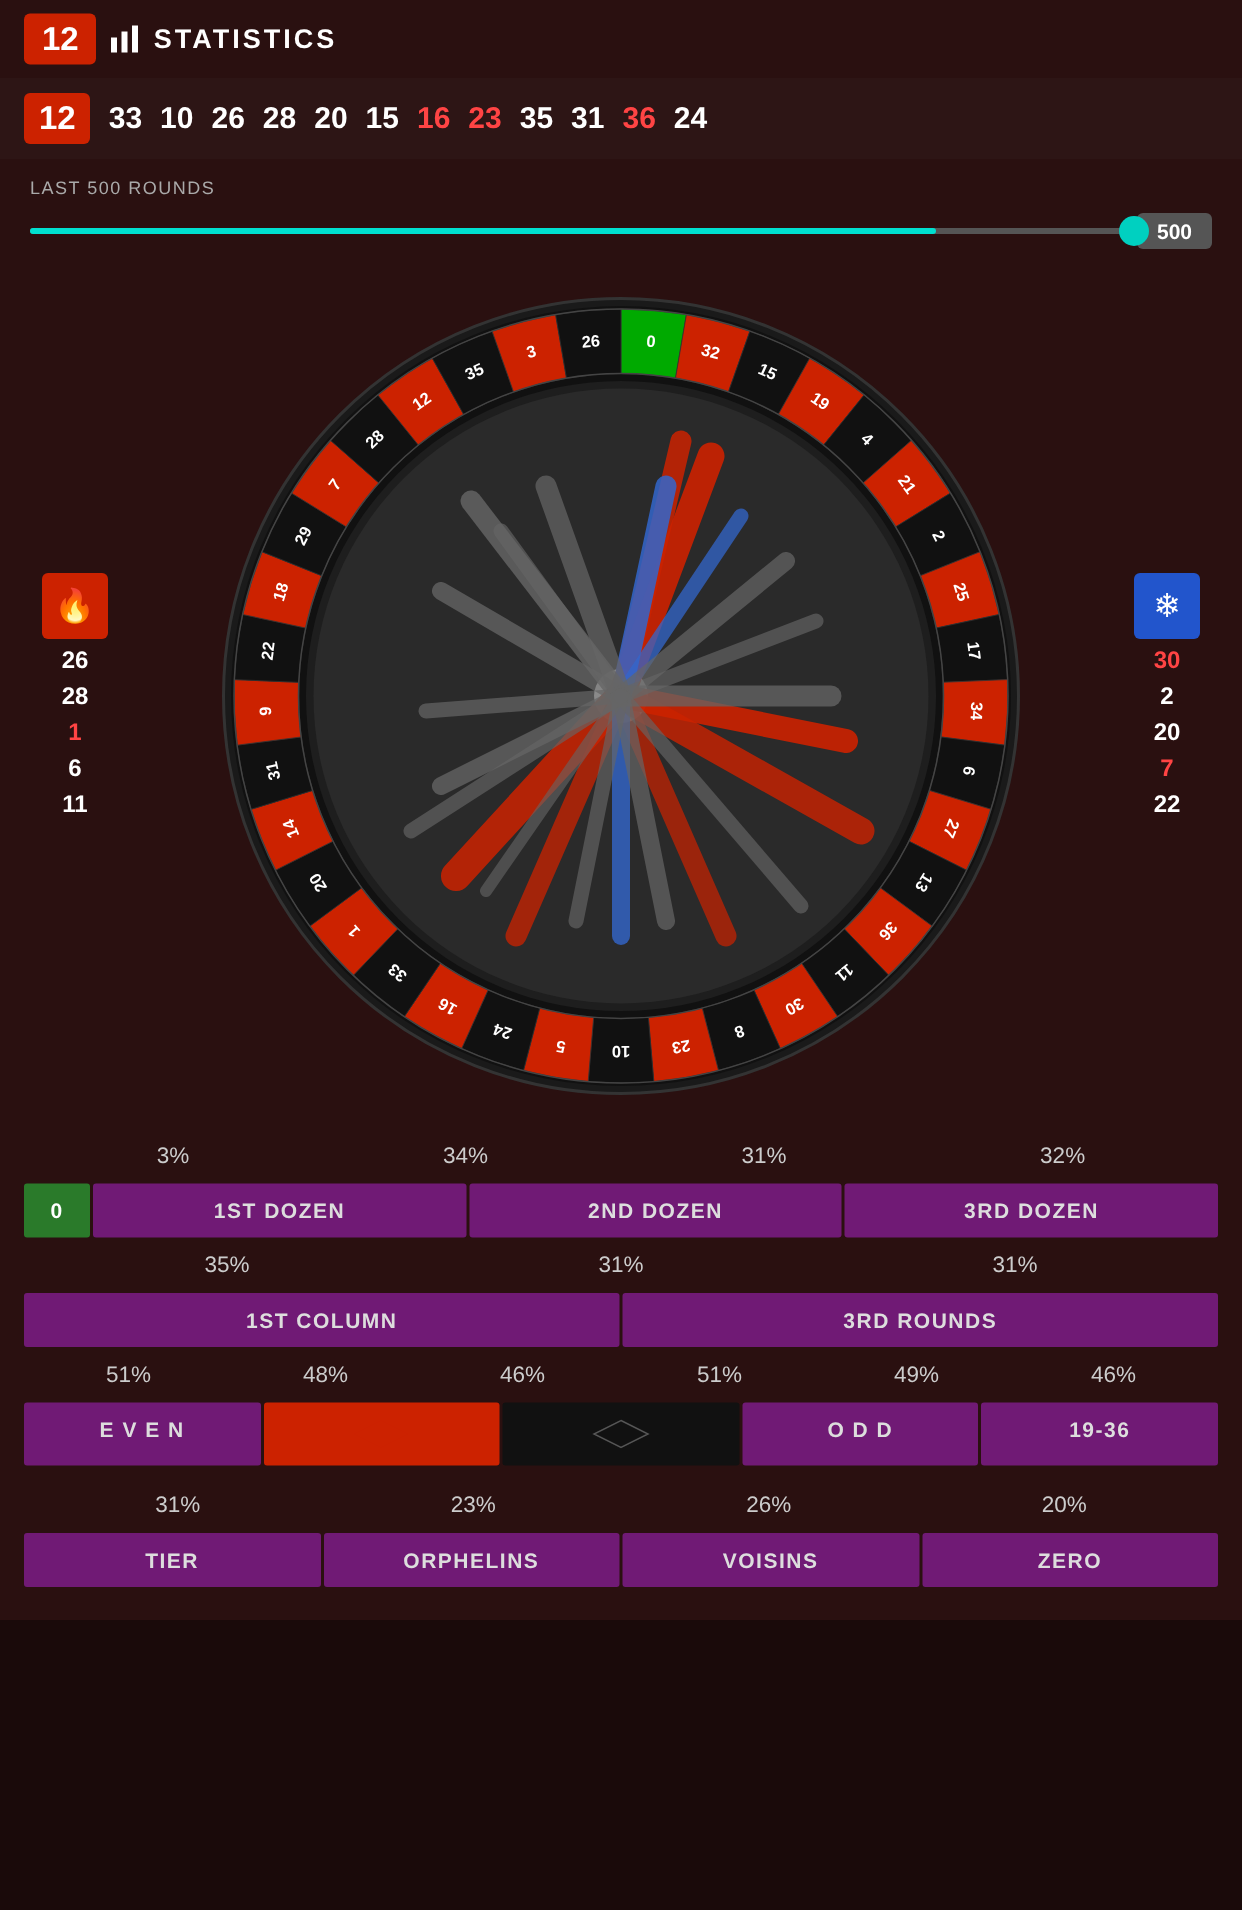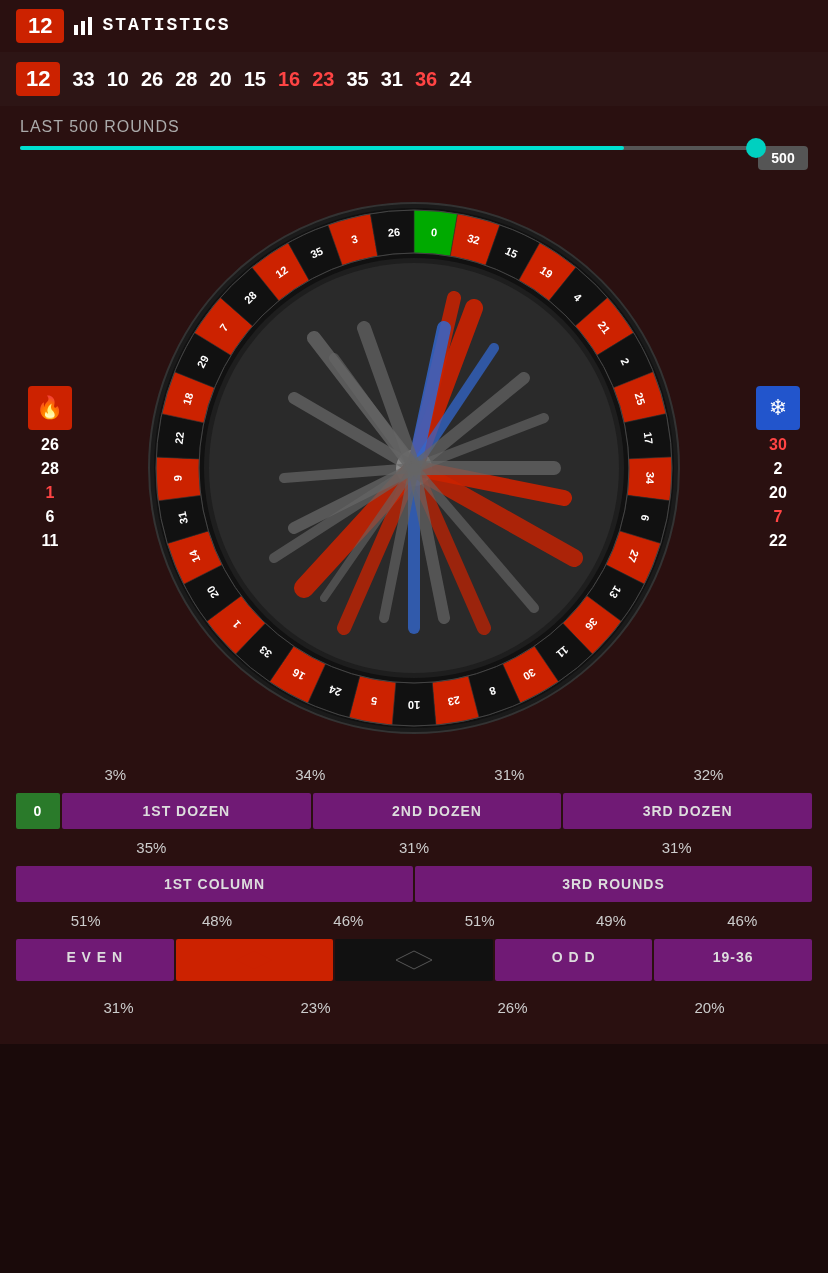--- a/index.html
+++ b/index.html
@@ -24,27 +24,26 @@
       background: #cc2200;
       color: #fff;
       font-weight: bold;
       font-size: 22px;
       padding: 4px 12px;
       border-radius: 4px;
       margin-right: 8px;
     }
     .stats-title {
       display: flex;
-      align-items: flex-start;
+      align-items: flex-end;
       gap: 8px;
       font-size: 18px;
       font-weight: bold;
       letter-spacing: 2px;
       color: #fff;
-      font-family: Liberation Mono, monospace;
     }
 
     
     .number-history {
       background: #2d1515;
       display: flex;
       align-items: center;
       padding: 10px 16px;
       gap: 12px;
       flex-wrap: nowrap;
@@ -65,27 +64,28 @@
       border-radius: 4px;
       font-size: 22px;
     }
 
     
     .slider-section {
       background: #2a1010;
       padding: 12px 20px 8px 20px;
     }
     .slider-label {
-      font-size: 16px;
+      font-size: 12px;
       color: #aaa;
       letter-spacing: 1px;
       margin-bottom: 10px;
     }
     .slider-row {
       display: flex;
+      align-items: center;
       gap: 2px;
     }
     .slider-track {
       flex: 1;
       height: 4px;
       background: #555;
       border-radius: 2px;
       position: relative;
     }
     .slider-fill {
@@ -456,14 +456,20 @@
     <div class="stat-cell">19-36</div>
   </div>
 
   <div class="pct-row" style="padding-top: 16px;">
     <span class="pct-text">31%</span>
     <span class="pct-text">23%</span>
     <span class="pct-text">26%</span>
     <span class="pct-text">20%</span>
   </div>
 
+  <div class="stat-row">
+    <div class="stat-cell">TIER</div>
+    <div class="stat-cell">ORPHELINS</div>
+    <div class="stat-cell">VOISINS</div>
+    <div class="stat-cell">ZERO</div>
+  </div>
 
 </div>
 
 </body></html>

